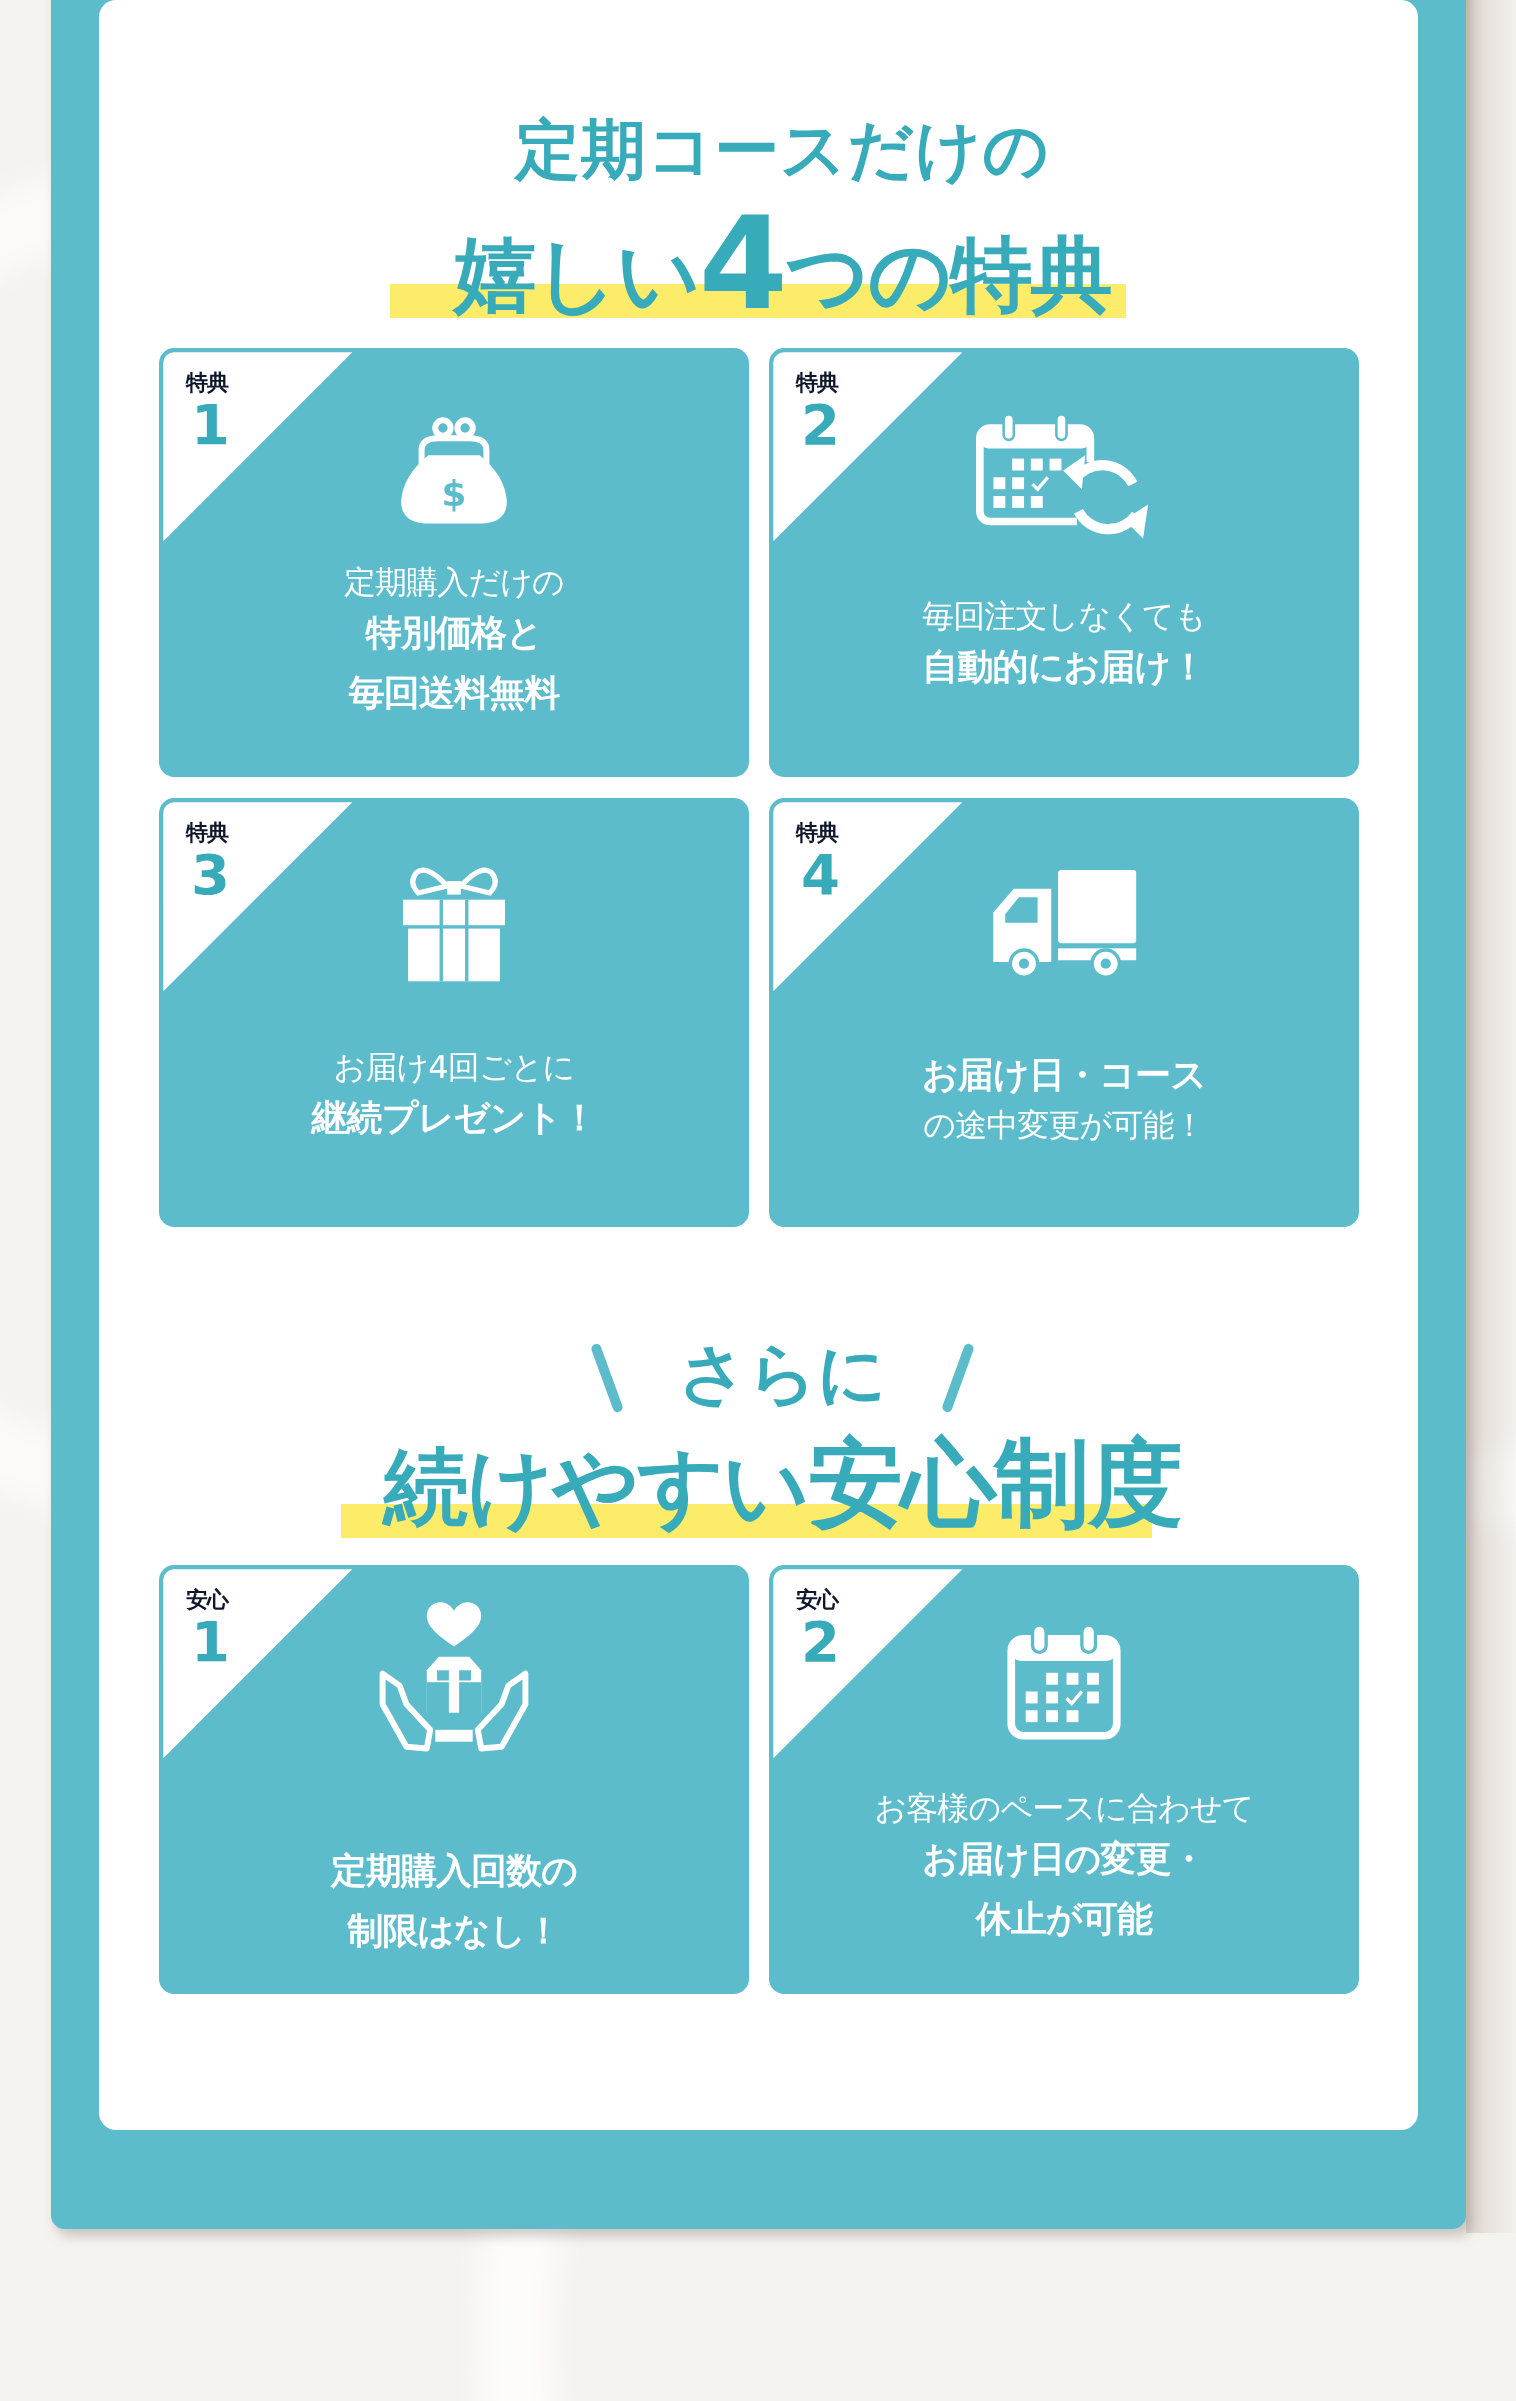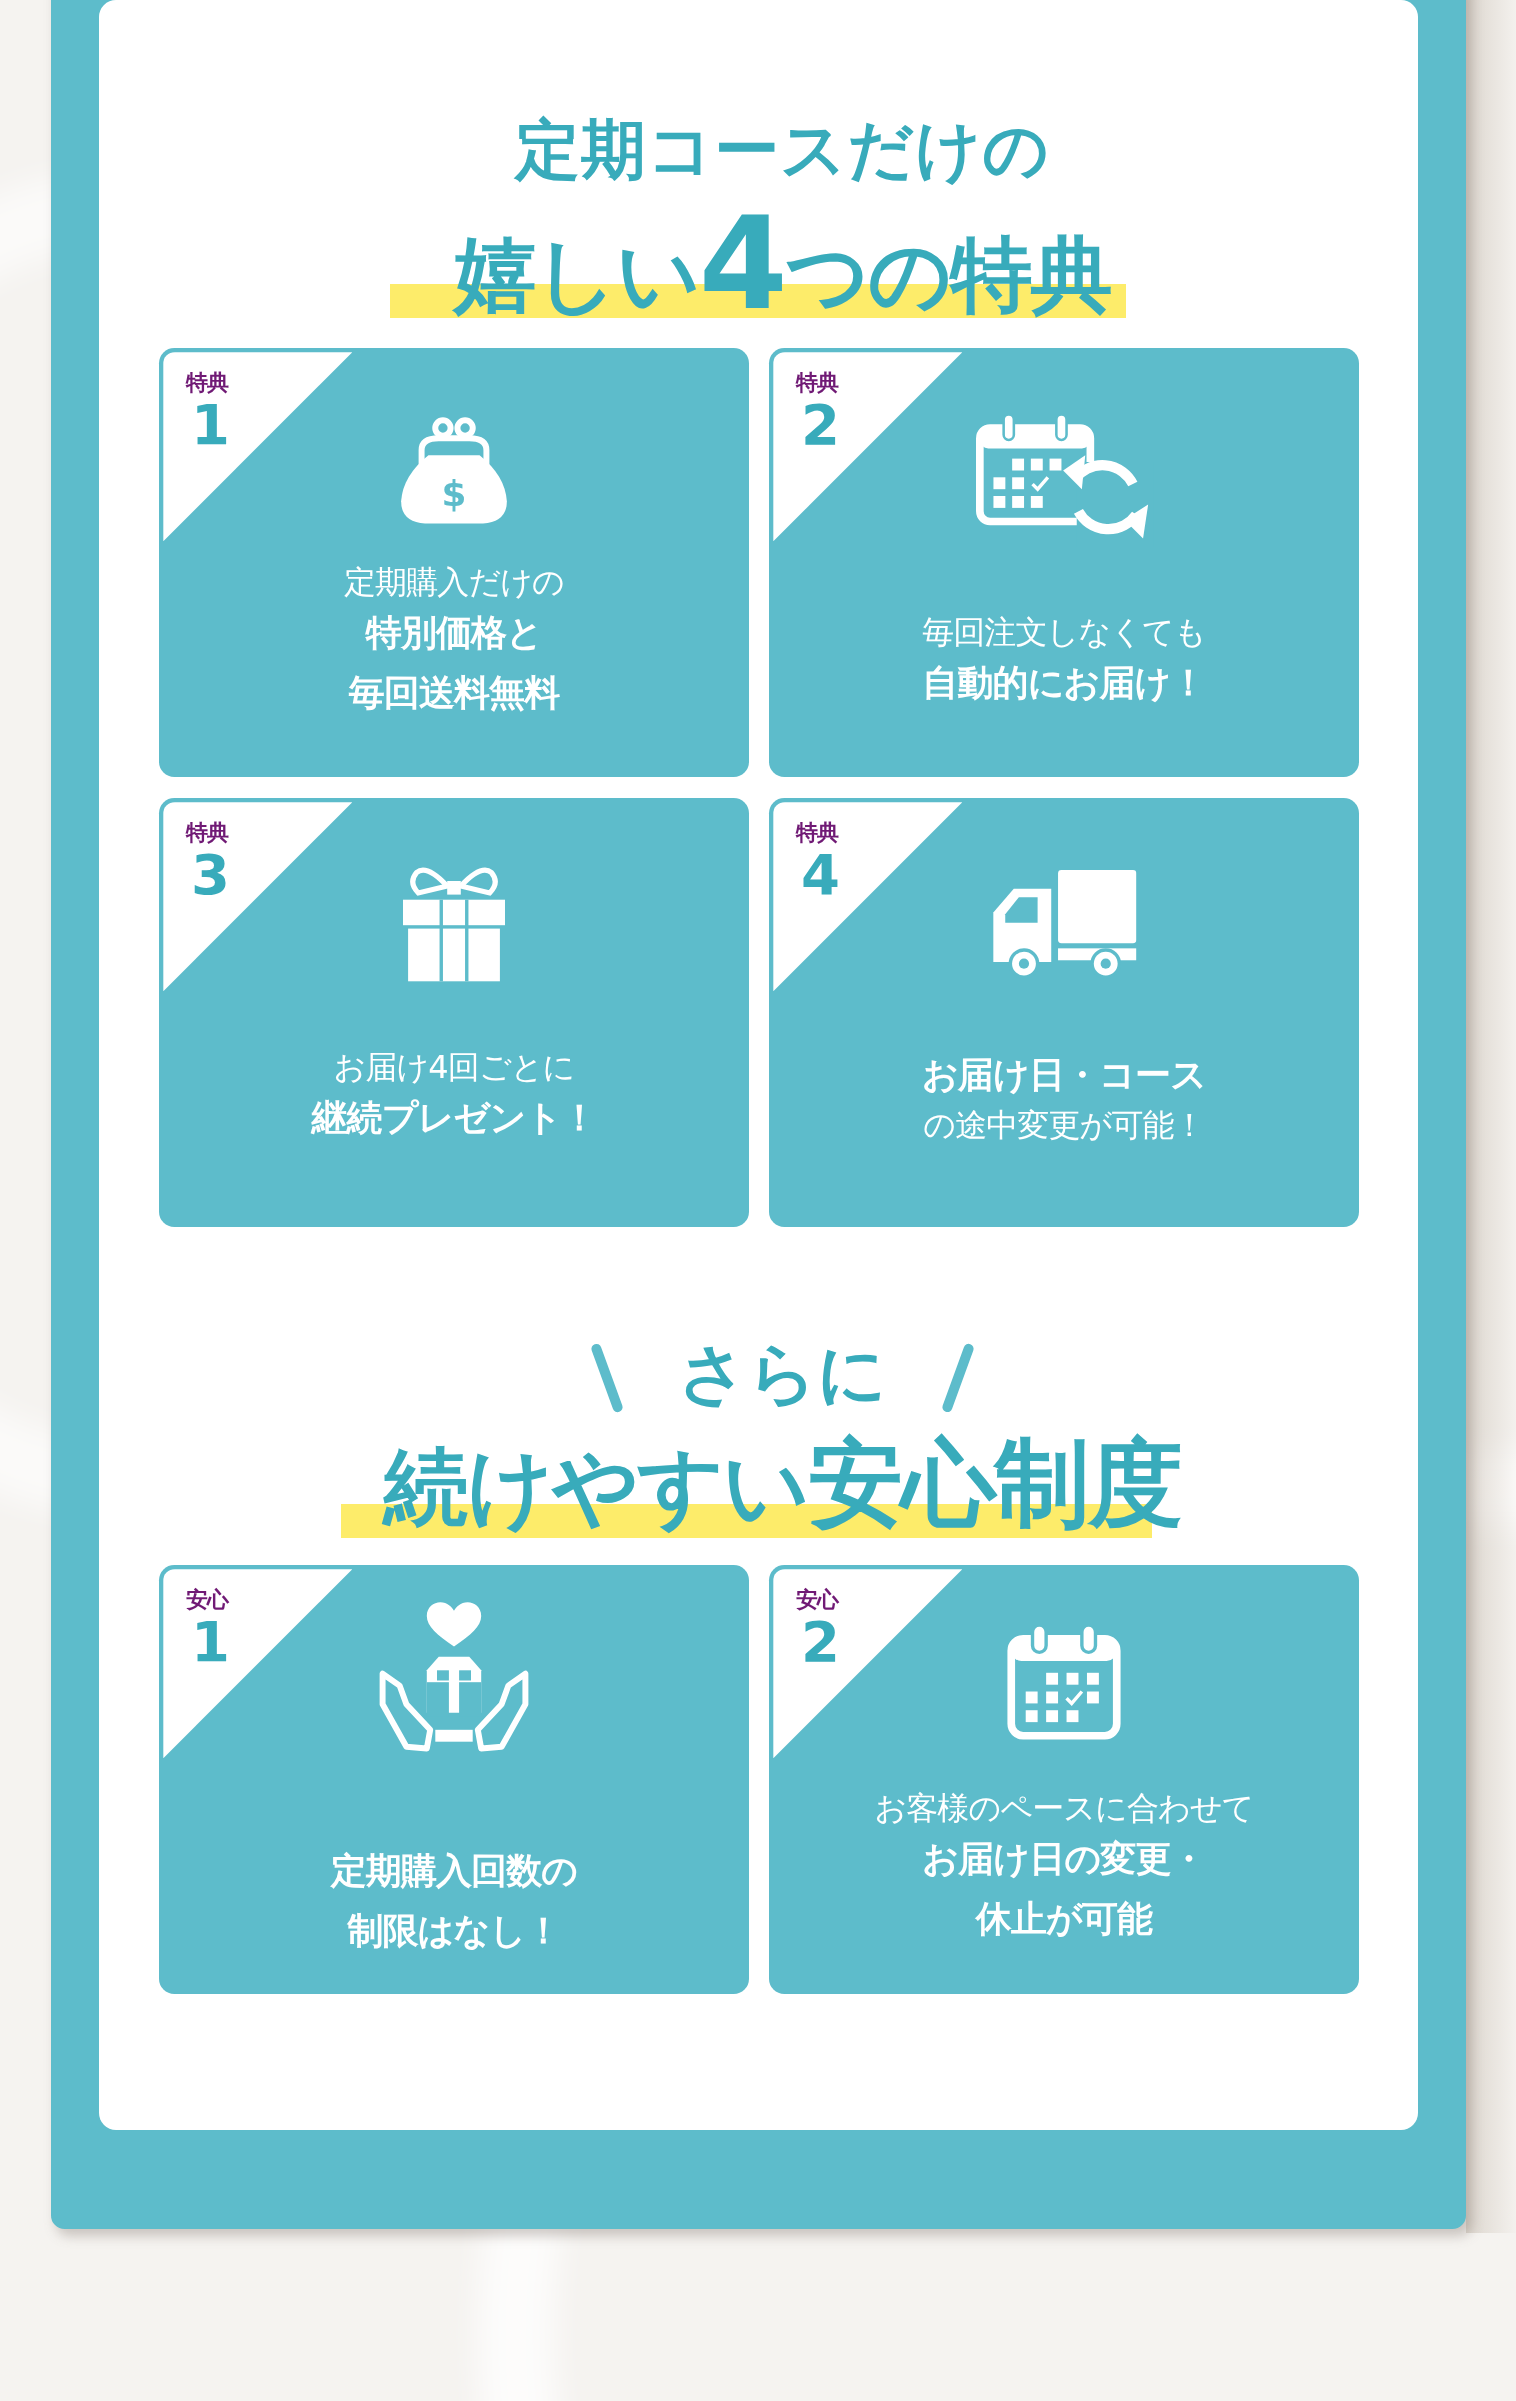--- a/index.html
+++ b/index.html
@@ -40,21 +40,21 @@
     position: absolute; width: 590px; height: 429px; background: #5dbccb;
     border-radius: 15.3px; overflow: hidden;
   }
   .card .corner {
     position: absolute; left: 4.3px; top: 4.3px; width: 189px; height: 189px;
     background: #ffffff; border-radius: 12px 0 0 0;
     clip-path: polygon(0 0, 100% 0, 0 100%);
   }
   .card .badge-label {
     position: absolute; left: 27px; top: 22px; font-size: 22px; font-weight: bold;
-    color: #701a75; line-height: 25.6px; letter-spacing: -0.9px;
+    color: #0f172a; line-height: 25.6px; letter-spacing: -0.9px;
   }
   .card .badge-num {
     position: absolute; left: 32px; top: 46px; width: 34px; text-align: center;
     font-size: 56px; font-weight: bold; color: #38abbb; line-height: 61px;
   }
   .card .icon { position: absolute; left: 50%; transform: translateX(-50%); }
   .card .text {
     position: absolute; left: 0; width: 590px; text-align: center; color: #ffffff; font-weight: bold;
   }
   .t-small { font-size: 32px; line-height: 41px; font-weight: normal; letter-spacing: -0.9px; }
@@ -131,21 +131,21 @@
                 <rect x="66" y="100" width="14" height="14"></rect>
             </g>
             <path d="M68 86 l6 6 l12 -14" stroke="#fff" stroke-width="4" fill="none"></path>
             <rect x="120" y="60" width="90" height="100" fill="#5dbccb"></rect>
             <path d="M186 86 A40 40 0 0 0 118 80" stroke="#fff" stroke-width="12" fill="none"></path>
             <path d="M104 70 L130 52 L126 92 Z" fill="#fff"></path>
             <path d="M122 118 A40 40 0 0 0 190 122" stroke="#fff" stroke-width="12" fill="none"></path>
             <path d="M204 110 L198 150 L176 128 Z" fill="#fff"></path>
           </svg>
         </div>
-        <div class="text" style="top:264px;">
+        <div class="text" style="top:248px;">
           <div class="t-small">毎回注文しなくても</div>
           <div class="t-large">自動的にお届け！</div>
         </div>
       </div>
 
       <div class="card" style="left:0; top:450px;">
         <div class="corner"></div>
         <div class="badge-label">特典</div>
         <div class="badge-num">3</div>
         <div class="icon" style="top:66px;">

